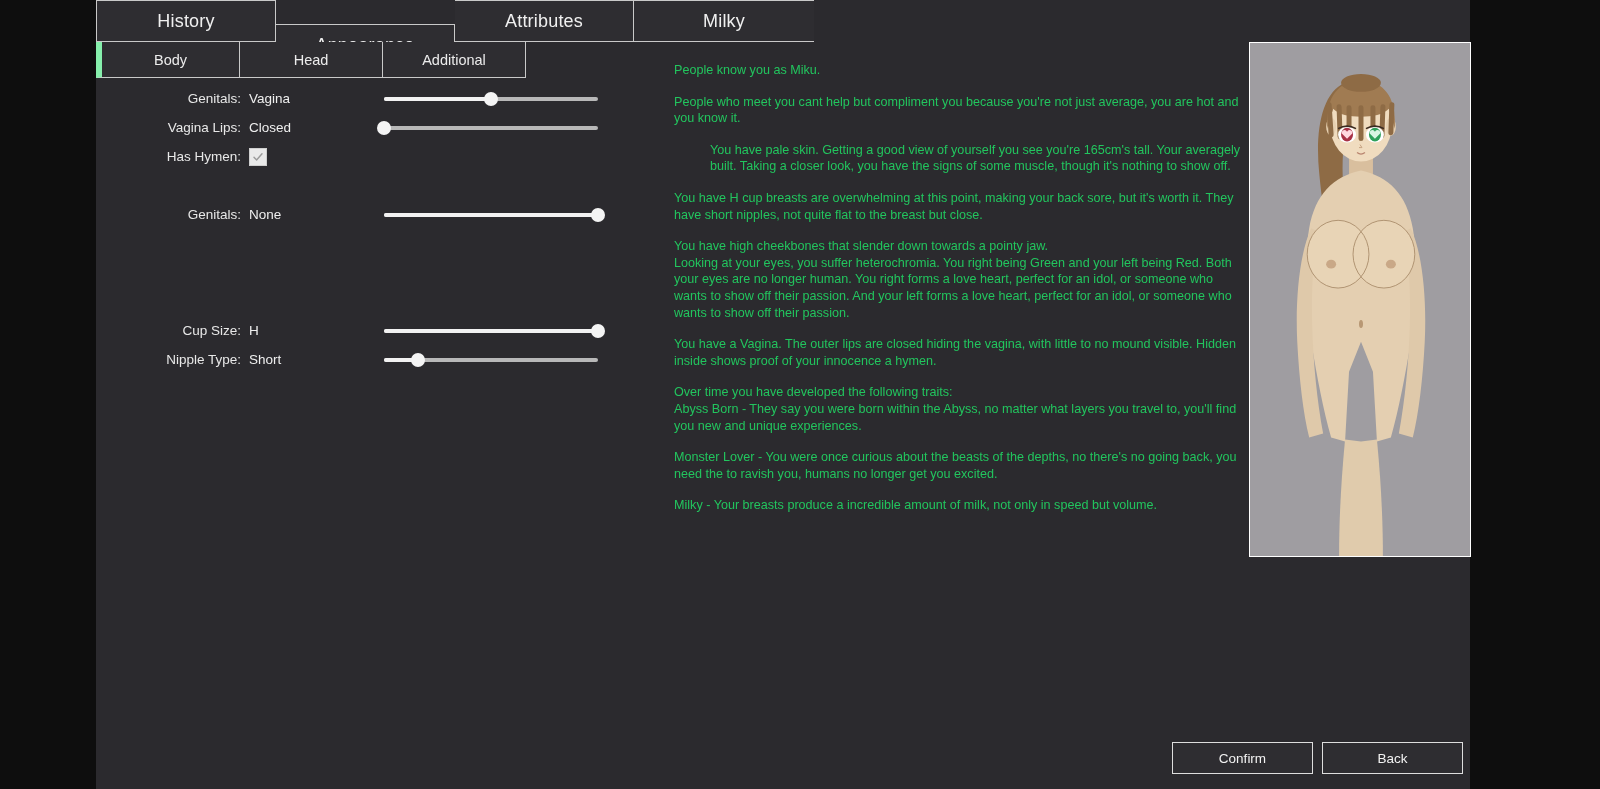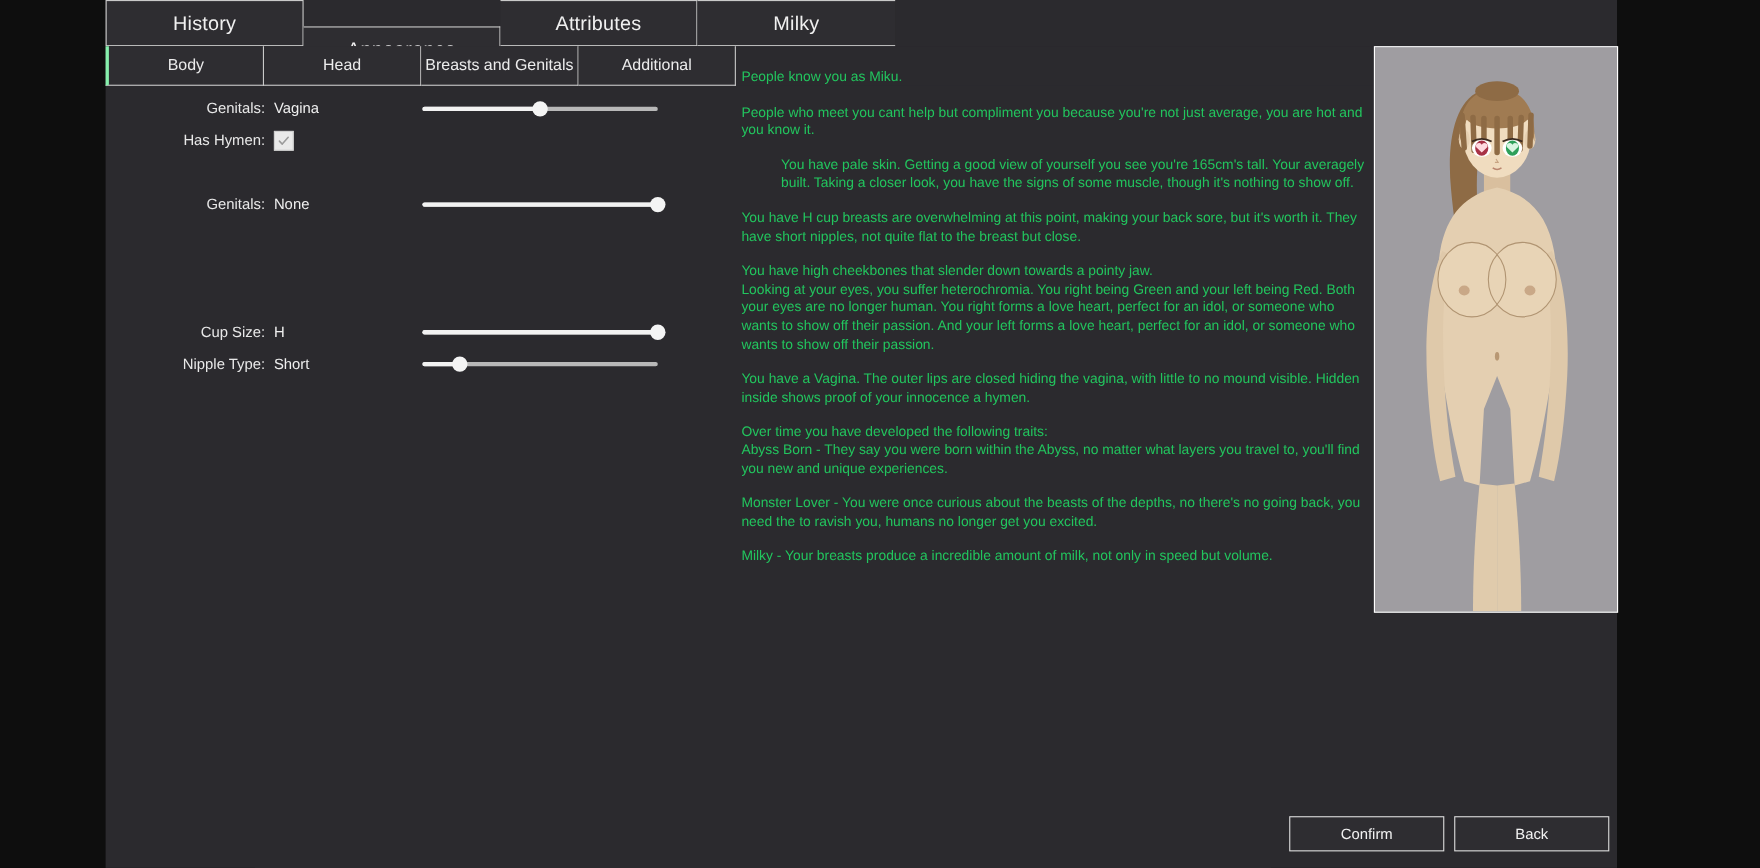--- a/index.html
+++ b/index.html
@@ -69,21 +69,21 @@
     background: #2e2d31;
     border: 1px solid #c9c9c9;
     border-left: none;
     border-top: none;
     display: flex; align-items: center; justify-content: center;
     color: #ececec;
     font-size: 14.5px;
     cursor: pointer;
     user-select: none;
   }
-  .sub-tab:first-child { border-left: 3px solid #86efac; }
+  .sub-tab:first-child { border-left: 6px solid #86efac; }
   .sub-tab.active { background: #2e2d31; }
   .sub-tab.filler {
     flex: 1;
     border: none;
     background: transparent;
     cursor: default;
   }
 
   
   #controls {
@@ -216,33 +216,41 @@
         <div class="main-tab" style="width: 180px;">History</div>
         <div class="main-tab" style="width: 179px; margin-top: 24px;">Appearance</div>
         <div class="main-tab" style="width: 179px;">Attributes</div>
         <div class="main-tab active" style="width: 180px;">Milky</div>
         <div class="main-tab filler"></div>
       </div>
 
     <div id="sub-tabs">
         <div class="sub-tab" style="width: 144px;">Body</div>
         <div class="sub-tab" style="width: 143px;">Head</div>
-        <div class="sub-tab active" style="width: 143px;">Breasts and Genitals</div>
         <div class="sub-tab" style="width: 143px;">Additional</div>
         <div class="sub-tab filler"></div>
       </div>
 
     <div id="controls">
         <div class="ctrl-row">
           <div class="ctrl-label">Genitals:</div>
           <div class="ctrl-value">Vagina</div>
           <div class="slider">
             <div class="slider-track"></div>
             <div class="slider-fill" style="width:50%"></div>
             <div class="slider-thumb" style="left:50%"></div>
+          </div>
+        </div>
+        <div class="ctrl-row">
+          <div class="ctrl-label">Vagina Lips:</div>
+          <div class="ctrl-value">Closed</div>
+          <div class="slider">
+            <div class="slider-track"></div>
+            <div class="slider-fill" style="width:0%"></div>
+            <div class="slider-thumb" style="left:0%"></div>
           </div>
         </div>
         <div class="ctrl-row">
           <div class="ctrl-label">Has Hymen:</div>
           <div class="checkbox">
             <svg width="12" height="12" viewBox="0 0 12 12">
               <path d="M2 6.3 L4.6 9 L10 2.8" stroke="#9a9a9a" stroke-width="1.4" fill="none" stroke-linecap="round" stroke-linejoin="round"></path>
             </svg>
           </div>
         </div>

